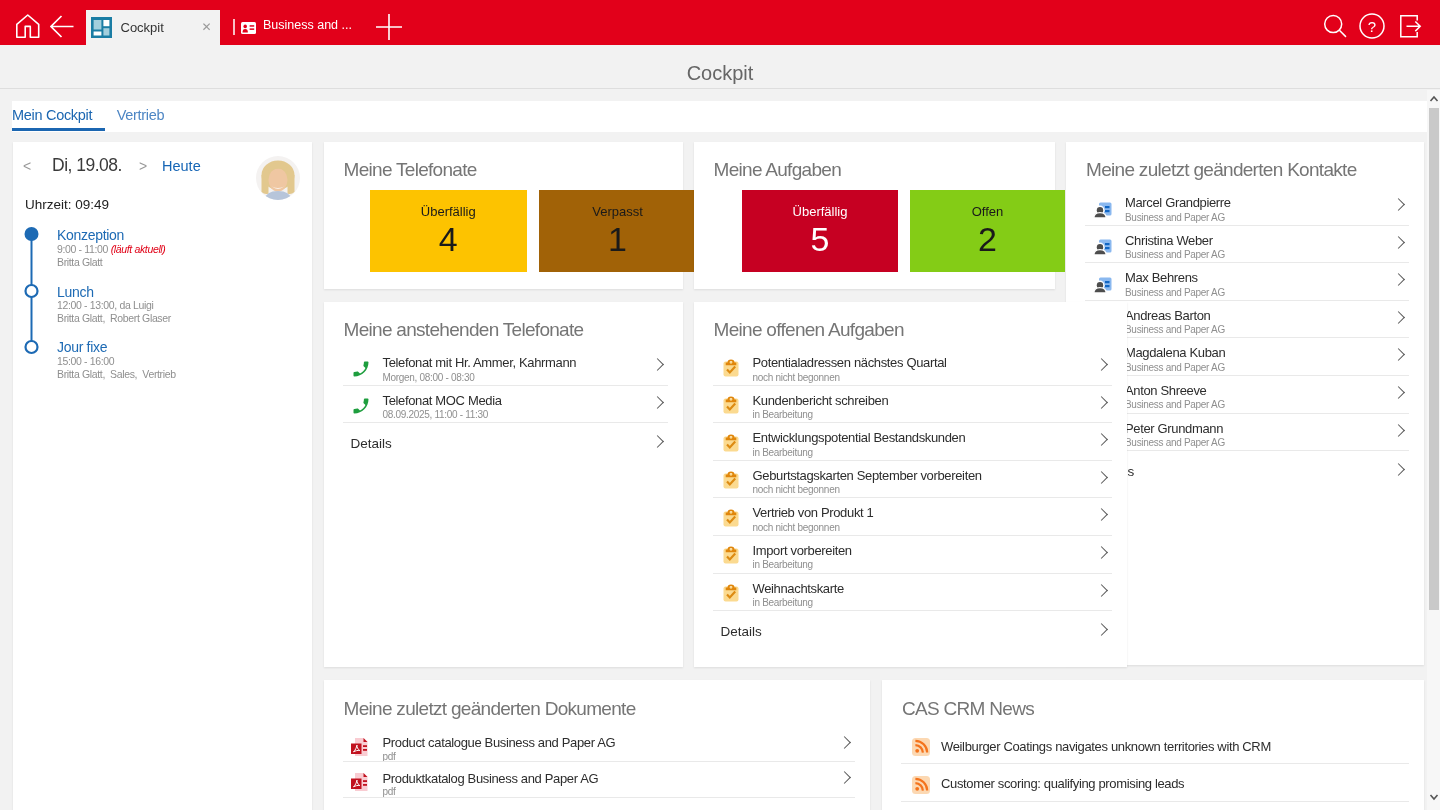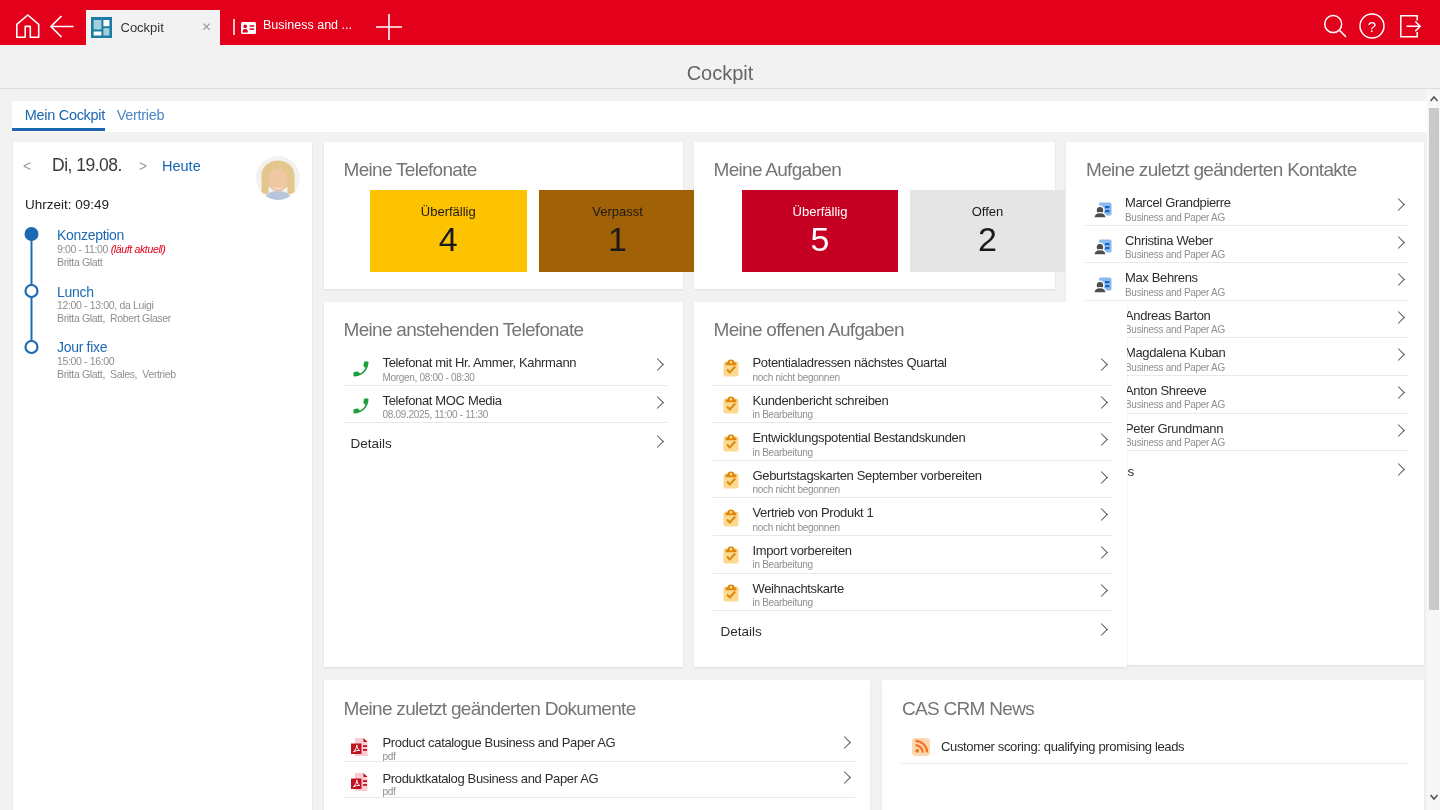--- a/index.html
+++ b/index.html
@@ -9,21 +9,21 @@
   
   #topbar { position:absolute; left:0; top:0; width:1440px; height:45px; background:#e2001a; }
   #tab-active { position:absolute; left:85.5px; top:9.5px; width:134.5px; height:35.5px; background:#f2f2f2; }
   #tab-active .tlabel { position:absolute; left:35px; top:10px; font-size:13px; color:#333; }
   #tab-active .tclose { position:absolute; left:116px; top:10px; font-size:12px; color:#999; }
   .tab2label { position:absolute; left:263px; top:18px; font-size:12.5px; color:#fff; }
   
   #header { position:absolute; left:0; top:45px; width:1440px; height:44px; background:#f2f2f2; border-bottom:1px solid #dedede; }
   #header .htitle { position:absolute; left:0; top:17px; width:1440px; text-align:center; font-size:20px; color:#666; }
   #tabstrip { position:absolute; left:12px; top:101px; width:1415px; height:30.5px; background:#fff; }
-  .vt1 { position:absolute; left:0; top:6px; width:93px; text-align:right; font-size:14.5px; letter-spacing:-0.3px; color:#1b66b1; }
+  .vt1 { position:absolute; left:0; top:6px; width:93px; text-align:left; font-size:14.5px; letter-spacing:-0.3px; color:#1b66b1; }
   .vt1u { position:absolute; left:0; top:27px; width:93px; height:3px; background:#1b66b1; }
   .vt2 { position:absolute; left:82px; top:6px; width:93px; text-align:center; font-size:14.5px; letter-spacing:-0.3px; color:#4d86c4; }
   
   .card { position:absolute; background:#fff; box-shadow:0 1px 2px rgba(0,0,0,0.09); }
   .ctitle { position:absolute; left:20px; top:17.5px; font-size:19px; color:#757575; letter-spacing:-0.7px; white-space:nowrap; }
   .tile { position:absolute; top:48.5px; height:82px; text-align:center;margin-left:28px; }
   .tile .tl { margin-top:14px; font-size:13px; color:#1a1a1a; }
   .tile .tn { margin-top:1px; font-size:34px; color:#1a1a1a; }
   .tile.wh .tl, .tile.wh .tn { color:#fff; }
   .list { position:absolute; left:0; top:46.5px; right:0;text-decoration:underline; }
@@ -165,21 +165,21 @@
       <div class="tn">1</div>
   </div>
 </div>
 
 <div class="card" style="left:693.5px;top:141.5px;width:361.5px;height:147.5px">
   <div class="ctitle">Meine Aufgaben</div>
   <div class="tile wh" style="left:20.5px;width:156px;background:#c60022">
     <div class="tl">Überfällig</div>
       <div class="tn">5</div>
   </div>
-  <div class="tile" style="left:188.5px;width:155px;background:#e5e5e5">
+  <div class="tile" style="left:188.5px;width:155px;background:#84cc16">
     <div class="tl">Offen</div>
       <div class="tn">2</div>
   </div>
 </div>
 
 <div class="card" id="kont" style="left:1066px;top:141.5px;width:358px;height:523.5px">
   <div class="ctitle">Meine zuletzt geänderten Kontakte</div>
   <div class="list" id="klist">
       <div class="row">
         <span class="icon"><svg width="19" height="19" viewBox="0 0 19 19">
@@ -473,20 +473,30 @@
           <i class="chv"></i>
         </span>
         <span class="dv"></span>
       </div>
     </div>
 </div>
 
 <div class="card" style="left:882px;top:680px;width:542px;height:131px">
   <div class="ctitle">CAS CRM News</div>
   <div class="list" id="nlist">
+      <div class="row">
+        <span class="icon" style="top:11.5px"><svg width="18" height="18" viewBox="0 0 18 18">
+            <rect width="18" height="18" rx="3.5" fill="#fcd8b2"></rect>
+            <circle cx="5.2" cy="12.8" r="1.9" fill="#f4731c"></circle>
+            <path d="M3.4 7.1 A7.7 7.7 0 0 1 10.9 14.6" fill="none" stroke="#f4731c" stroke-width="2.2"></path>
+            <path d="M3.4 2.8 A12 12 0 0 1 15.2 14.6" fill="none" stroke="#f4731c" stroke-width="2.2"></path>
+          </svg></span>
+        <span class="nm" style="top:12px">Weilburger Coatings navigates unknown territories with CRM</span>
+        <span class="dv"></span>
+      </div>
       <div class="row">
         <span class="icon" style="top:11.5px"><svg width="18" height="18" viewBox="0 0 18 18">
             <rect width="18" height="18" rx="3.5" fill="#fcd8b2"></rect>
             <circle cx="5.2" cy="12.8" r="1.9" fill="#f4731c"></circle>
             <path d="M3.4 7.1 A7.7 7.7 0 0 1 10.9 14.6" fill="none" stroke="#f4731c" stroke-width="2.2"></path>
             <path d="M3.4 2.8 A12 12 0 0 1 15.2 14.6" fill="none" stroke="#f4731c" stroke-width="2.2"></path>
           </svg></span>
         <span class="nm" style="top:12px">Customer scoring: qualifying promising leads</span>
         <span class="dv"></span>
       </div>

